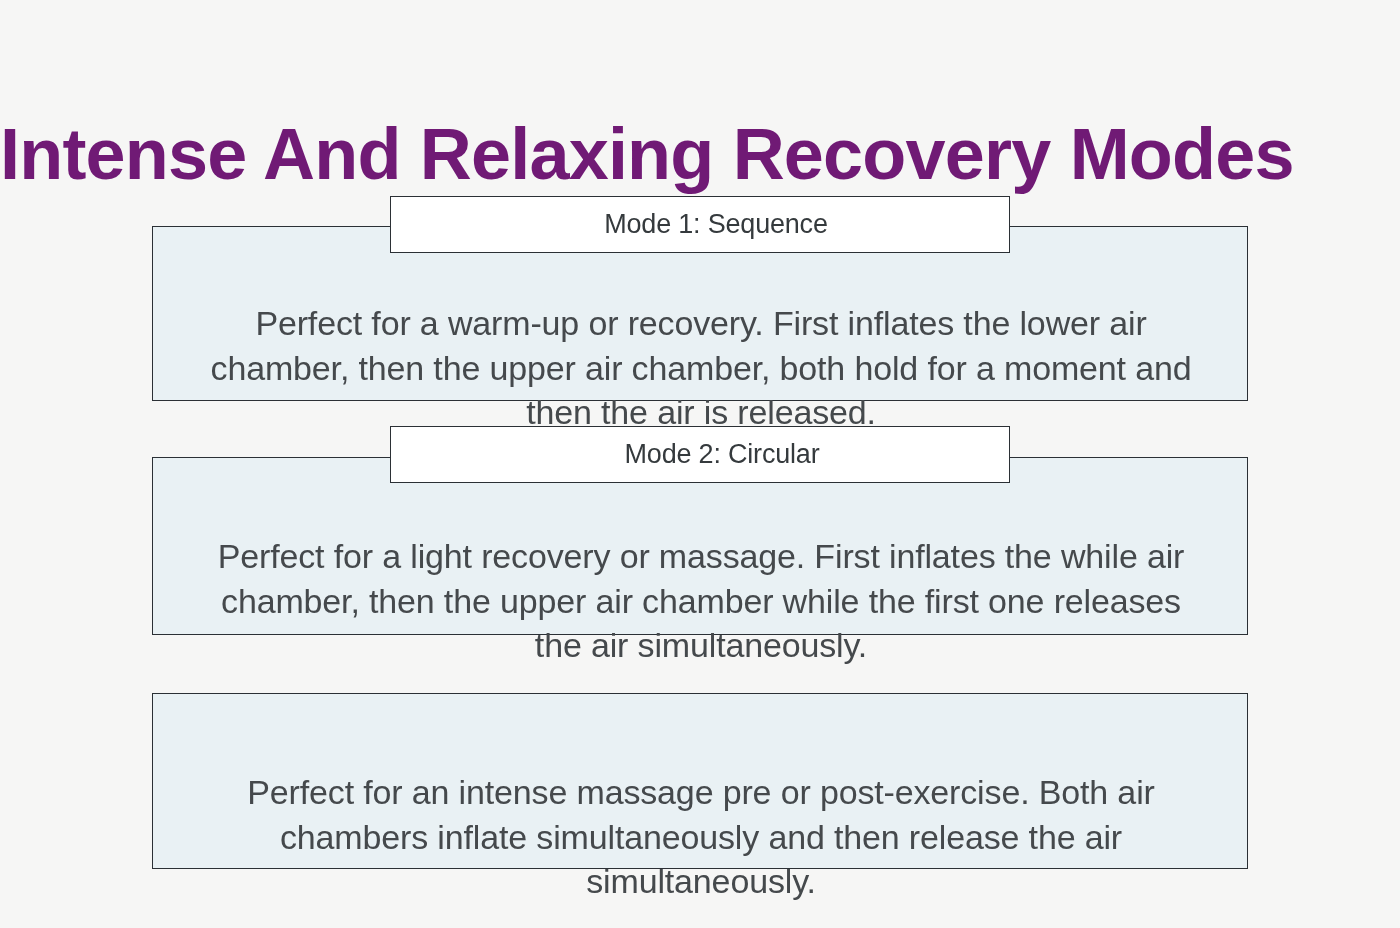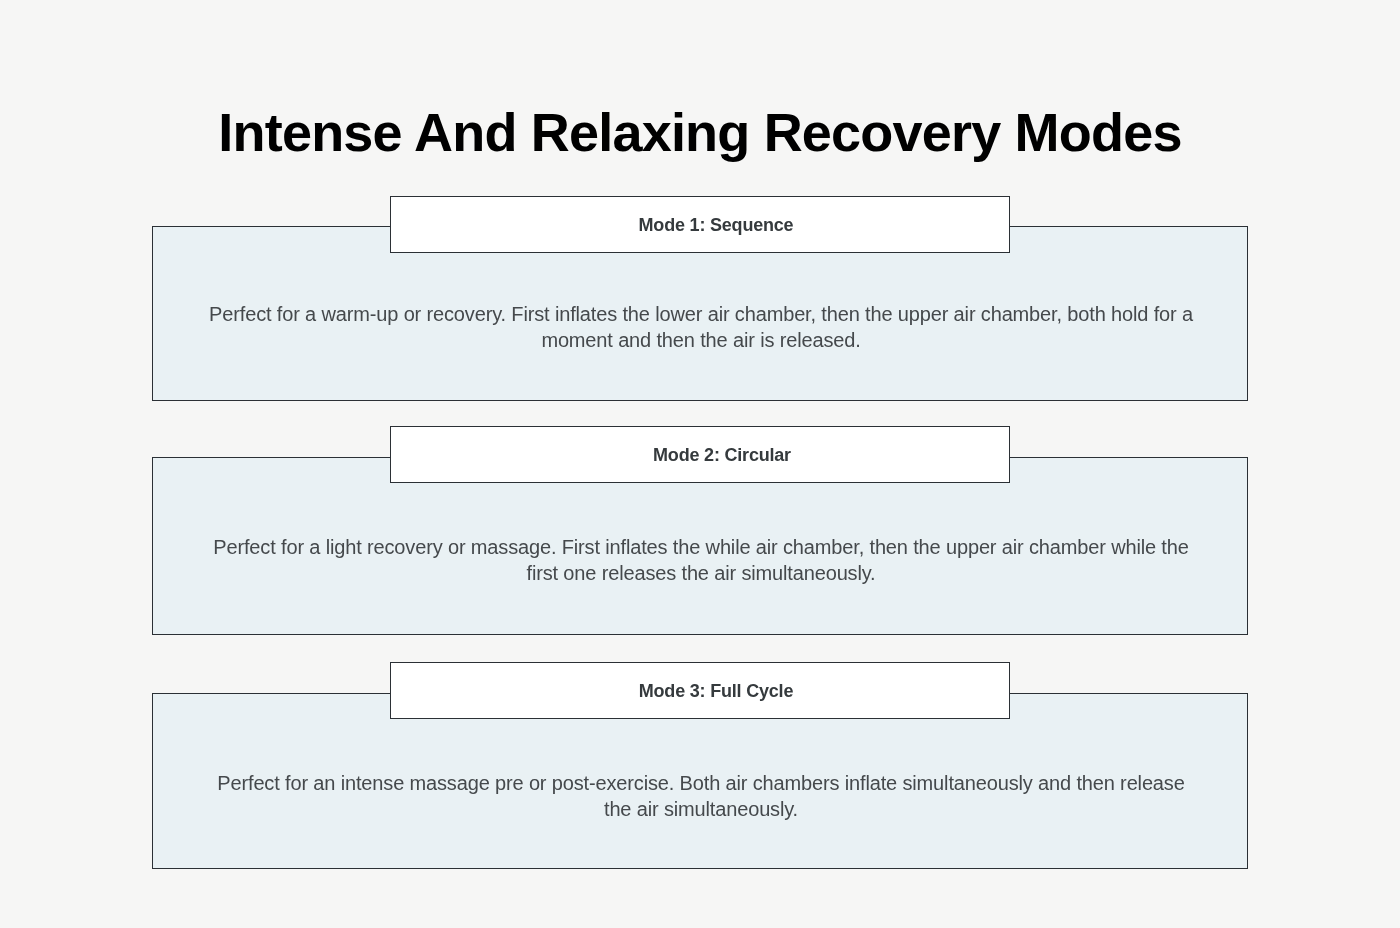--- a/index.html
+++ b/index.html
@@ -22,25 +22,24 @@
     width: 1400px;
     height: 928px;
   }
 
   
   .page-title {
     position: absolute;
     left: 0;
     top: 66px;
     width: 1400px;
-    text-align: center;
-    font-size: 54px;
+    font-size: 72px;
     font-weight: 700;
     letter-spacing: -0.8px;
-    color: #000000;
+    color: #701a75;
     line-height: 1.12;
     white-space: nowrap;
   }
 
   
   .card {
     position: absolute;
     left: 152px;
     width: 1096px;
     box-sizing: border-box;
@@ -54,42 +53,42 @@
     box-sizing: border-box;
     background: #e9f1f4;
     border: 1.6px solid #2b3035;
   }
 
   .card-desc {
     position: absolute;
     left: 50px;
     width: 996px;
     text-align: center;
-    font-size: 20px;
+    font-size: 34px;
     line-height: 1.31;
     color: #45494c;
     letter-spacing: -0.15px;
   }
 
   .card-header {
     position: absolute;
     left: 238px;           
     width: 620px;
     box-sizing: border-box;
     background: #ffffff;
     border: 1.6px solid #2b3035;
     display: flex;
     align-items: center;
     justify-content: center;
     z-index: 3;
   }
 
   .card-header-label {
-    font-size: 18px;
-    font-weight: 700;
+    font-size: 27px;
+    font-weight: 400;
     color: #353a3d;
     letter-spacing: -0.2px;
     line-height: 1;
     text-align: center;
     margin-left: 32px;
   }
 
   
   
   #card-1          { top: 196px; height: 206px; }
@@ -131,18 +130,15 @@
     </div>
     <div class="card-header">
       <span class="card-header-label">Mode 2: Circular</span>
     </div>
   </div>
 
   <div class="card" id="card-3">
     <div class="card-body">
       <div class="card-desc">Perfect for an intense massage pre or post-exercise. Both air chambers inflate simultaneously and then release the air simultaneously.</div>
     </div>
-    <div class="card-header">
-      <span class="card-header-label">Mode 3: Full Cycle</span>
-    </div>
   </div>
 
 </div>
 
 </body></html>

